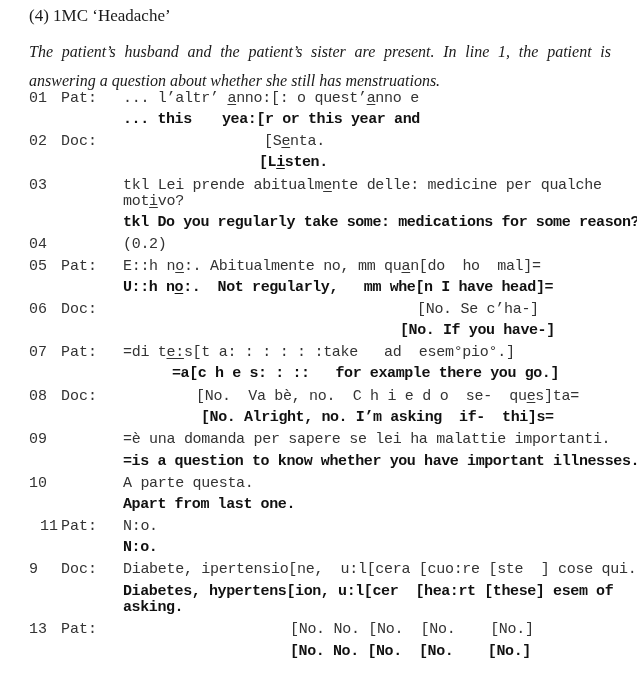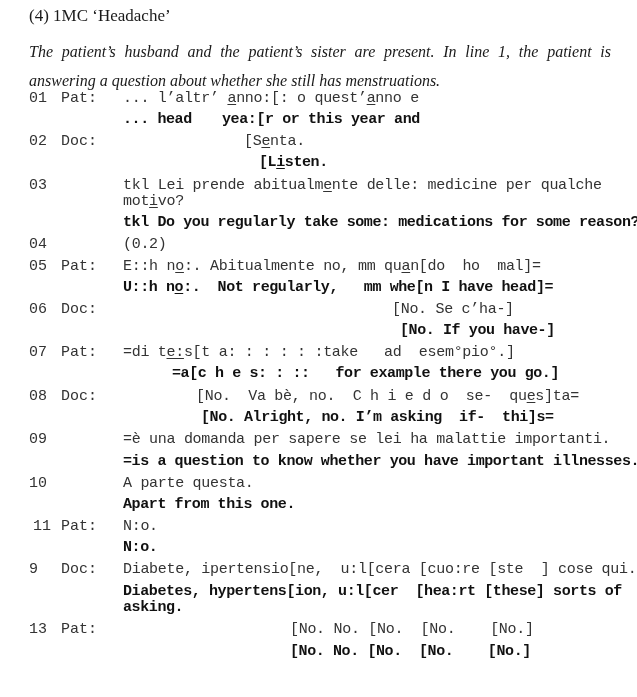--- a/index.html
+++ b/index.html
@@ -14,71 +14,71 @@
 </style>
 </head>
 <body>
 
 <div class="title">(4) 1MC ‘Headache’</div>
 <div class="intro">The patient’s husband and the patient’s sister are present. In line 1, the patient is answering a question about whether she still has menstruations.</div>
 
 <div class="t num" style="left:29px;top:91px">01</div>
 <div class="t spk" style="left:61px;top:91px">Pat:</div>
 <div class="t it" style="left:123px;top:91px"><span>... l’altr’ </span><u>a</u><span>nno:[: o quest’</span><u>a</u><span>nno e</span></div>
-<div class="t en" style="left:123px;top:112px"><span>... head</span></div>
+<div class="t en" style="left:123px;top:112px"><span>... this</span></div>
 <div class="t en" style="left:222px;top:112px"><span>yea:[r or this year and</span></div>
 
 <div class="t num" style="left:29px;top:134px">02</div>
 <div class="t spk" style="left:61px;top:134px">Doc:</div>
-<div class="t it" style="left:244px;top:134px"><span>[S</span><u>e</u><span>nta.</span></div>
+<div class="t it" style="left:264px;top:134px"><span>[S</span><u>e</u><span>nta.</span></div>
 <div class="t en" style="left:259px;top:155px"><span>[L</span><u>i</u><span>sten.</span></div>
 
 <div class="t num" style="left:29px;top:178px">03</div>
 <div class="t it" style="left:123px;top:178px"><span>tkl Lei prende abitualm</span><u>e</u><span>nte delle: medicine per qualche</span></div>
 <div class="t it" style="left:123px;top:194px"><span>mot</span><u>i</u><span>vo?</span></div>
 <div class="t en" style="left:123px;top:215px">tkl Do you regularly take some: medications for some reason?</div>
 
 <div class="t num" style="left:29px;top:237px">04</div>
 <div class="t it" style="left:123px;top:237px">(0.2)</div>
 
 <div class="t num" style="left:29px;top:259px">05</div>
 <div class="t spk" style="left:61px;top:259px">Pat:</div>
 <div class="t it" style="left:123px;top:259px"><span>E::h n</span><u>o</u><span>:. Abitualmente no, mm qu</span><u>a</u><span>n[do  ho  mal]=</span></div>
 <div class="t en" style="left:123px;top:280px"><span>U::h n</span><u>o</u><span>:.  Not regularly,   mm whe[n I have head]=</span></div>
 
 <div class="t num" style="left:29px;top:302px">06</div>
 <div class="t spk" style="left:61px;top:302px">Doc:</div>
-<div class="t it" style="left:392px;top:302px">[No. Se c’ha-]</div>
+<div class="t it" style="left:417px;top:302px">[No. Se c’ha-]</div>
 <div class="t en" style="left:400px;top:323px">[No. If you have-]</div>
 
 <div class="t num" style="left:29px;top:345px">07</div>
 <div class="t spk" style="left:61px;top:345px">Pat:</div>
 <div class="t it" style="left:123px;top:345px"><span>=di t</span><u>e:</u><span>s[t a: : : : : :take   ad  esem°pio°.]</span></div>
 <div class="t en" style="left:172px;top:366px">=a[c h e s: : ::   for example there you go.]</div>
 
 <div class="t num" style="left:29px;top:389px">08</div>
 <div class="t spk" style="left:61px;top:389px">Doc:</div>
 <div class="t it" style="left:196px;top:389px"><span>[No.  Va bè, no.  C h i e d o  se-  qu</span><u>e</u><span>s]ta=</span></div>
 <div class="t en" style="left:201px;top:410px">[No. Alright, no. I’m asking  if-  thi]s=</div>
 
 <div class="t num" style="left:29px;top:432px">09</div>
 <div class="t it" style="left:123px;top:432px">=è una domanda per sapere se lei ha malattie importanti.</div>
 <div class="t en" style="left:123px;top:454px">=is a question to know whether you have important illnesses.</div>
 
 <div class="t num" style="left:29px;top:476px">10</div>
 <div class="t it" style="left:123px;top:476px">A parte questa.</div>
-<div class="t en" style="left:123px;top:497px">Apart from this one.</div>
+<div class="t en" style="left:123px;top:497px">Apart from last one.</div>
 
-<div class="t num" style="left:33px;top:519px">11</div>
+<div class="t num" style="left:40px;top:519px">11</div>
 <div class="t spk" style="left:61px;top:519px">Pat:</div>
 <div class="t it" style="left:123px;top:519px">N:o.</div>
 <div class="t en" style="left:123px;top:540px">N:o.</div>
 
 <div class="t num" style="left:29px;top:562px">9</div>
 <div class="t spk" style="left:61px;top:562px">Doc:</div>
 <div class="t it" style="left:123px;top:562px">Diabete, ipertensio[ne,  u:l[cera [cuo:re [ste  ] cose qui.</div>
-<div class="t en" style="left:123px;top:584px">Diabetes, hypertens[ion, u:l[cer  [hea:rt [these] sorts of</div>
+<div class="t en" style="left:123px;top:584px">Diabetes, hypertens[ion, u:l[cer  [hea:rt [these] esem of</div>
 <div class="t en" style="left:123px;top:600px">asking.</div>
 
 <div class="t num" style="left:29px;top:622px">13</div>
 <div class="t spk" style="left:61px;top:622px">Pat:</div>
 <div class="t it" style="left:290px;top:622px">[No. No. [No.  [No.    [No.]</div>
 <div class="t en" style="left:290px;top:644px">[No. No. [No.  [No.    [No.]</div>
 
 </body></html>

